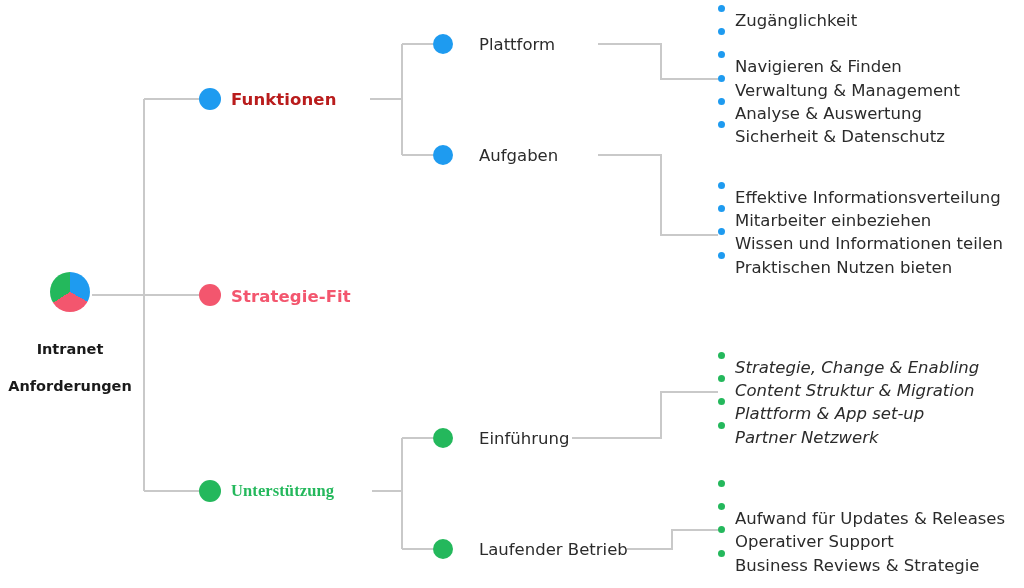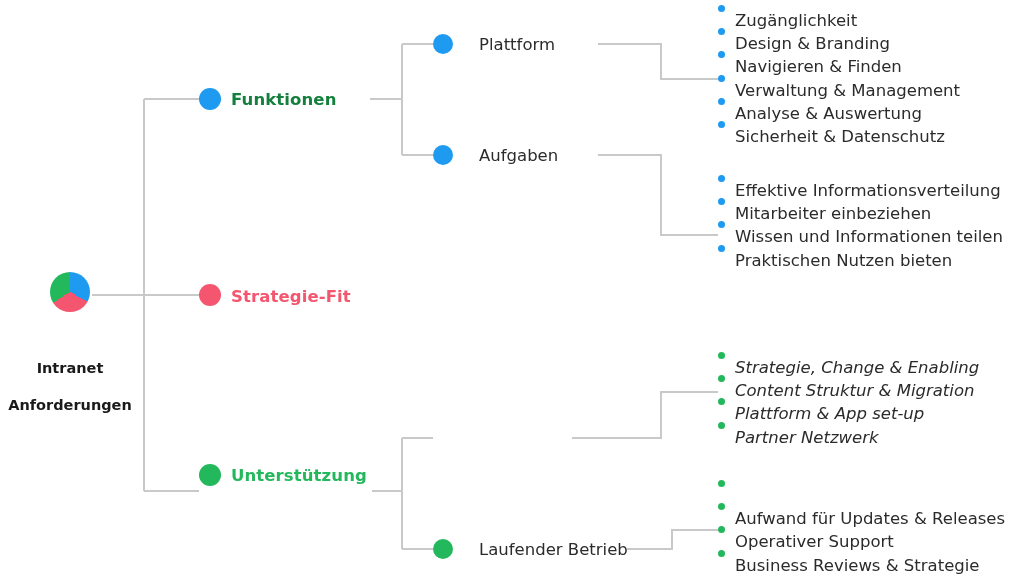--- a/index.html
+++ b/index.html
@@ -49,21 +49,20 @@
   }
   
   #root-node {
     position: absolute;
     left: 0;
     top: 272px;
     width: 140px;
     display: flex;
     flex-direction: column;
     align-items: center;
-    gap: 19px;
   }
   #root-pie {
     width: 40px;
     height: 40px;
     border-radius: 50%;
     transform: rotate(0deg);
   }
   #root-label {
     margin-top: 9px;
     text-align: center;
@@ -138,76 +137,79 @@
   <div id="root-node">
     <div id="root-pie" style="background: conic-gradient(rgb(30, 155, 240) 0deg, rgb(30, 155, 240) 118.8deg, rgb(243, 86, 110) 118.8deg, rgb(243, 86, 110) 237.6deg, rgb(36, 184, 92) 237.6deg, rgb(36, 184, 92) 360deg);"></div>
     <div id="root-label">
       <div>Intranet</div>
       <div>Anforderungen</div>
     </div>
   </div>
 
   <div class="node" style="left:199px; top:88px;">
     <span class="dot dot-l1" style="background: rgb(30, 155, 240);"></span>
-    <span class="label-l1" style="color: #15803d;">Funktionen</span>
+    <span class="label-l1" style="color: #b91c1c;">Funktionen</span>
   </div>
 
   <div class="node" style="left:199px; top:284px;align-items:flex-end;">
     <span class="dot dot-l1" style="background: rgb(243, 86, 110);"></span>
     <span class="label-l1" style="color: rgb(243, 86, 110);">Strategie-Fit</span>
   </div>
 
-  <div class="node" style="left:199px; top:464px;">
+  <div class="node" style="left:199px; top:480px;font-family:Liberation Serif, serif;">
     <span class="dot dot-l1" style="background: rgb(36, 184, 92);"></span>
     <span class="label-l1" style="color: rgb(36, 184, 92);">Unterstützung</span>
   </div>
 
   <div class="node" style="left:433px; top:34px;">
     <span class="dot dot-l2" style="background: rgb(30, 155, 240);"></span>
     <span class="label-l2">Plattform</span>
   </div>
 
   <div class="node" style="left:433px; top:145px;">
     <span class="dot dot-l2" style="background: rgb(30, 155, 240);"></span>
     <span class="label-l2">Aufgaben</span>
   </div>
 
+  <div class="node" style="left:433px; top:428px;">
+    <span class="dot dot-l2" style="background: rgb(36, 184, 92);"></span>
+    <span class="label-l2">Einführung</span>
+  </div>
 
   <div class="node" style="left:433px; top:539px;">
     <span class="dot dot-l2" style="background: rgb(36, 184, 92);"></span>
     <span class="label-l2">Laufender Betrieb</span>
   </div>
 
   <div class="leaf-group" id="leaf-group-plattform" style="top:9px;">
       <div class="leaf-item">
         <span class="leaf-bullet" style="background: rgb(30, 155, 240);"></span>
         <span class="leaf-text">Zugänglichkeit</span>
       </div>
       <div class="leaf-item">
         <span class="leaf-bullet" style="background: rgb(30, 155, 240);"></span>
-        <span class="leaf-text">Design &amp; Branding</span>
       </div>
       <div class="leaf-item">
         <span class="leaf-bullet" style="background: rgb(30, 155, 240);"></span>
         <span class="leaf-text">Navigieren &amp; Finden</span>
       </div>
       <div class="leaf-item">
         <span class="leaf-bullet" style="background: rgb(30, 155, 240);"></span>
         <span class="leaf-text">Verwaltung &amp; Management</span>
       </div>
       <div class="leaf-item">
         <span class="leaf-bullet" style="background: rgb(30, 155, 240);"></span>
         <span class="leaf-text">Analyse &amp; Auswertung</span>
       </div>
       <div class="leaf-item">
         <span class="leaf-bullet" style="background: rgb(30, 155, 240);"></span>
         <span class="leaf-text">Sicherheit &amp; Datenschutz</span>
       </div>
     </div>
-  <div class="leaf-group" id="leaf-group-aufgaben" style="top:179px;">
+  <div class="leaf-group" id="leaf-group-aufgaben" style="top:186px;">
       <div class="leaf-item">
         <span class="leaf-bullet" style="background: rgb(30, 155, 240);"></span>
         <span class="leaf-text">Effektive Informationsverteilung</span>
       </div>
       <div class="leaf-item">
         <span class="leaf-bullet" style="background: rgb(30, 155, 240);"></span>
         <span class="leaf-text">Mitarbeiter einbeziehen</span>
       </div>
       <div class="leaf-item">
         <span class="leaf-bullet" style="background: rgb(30, 155, 240);"></span>

